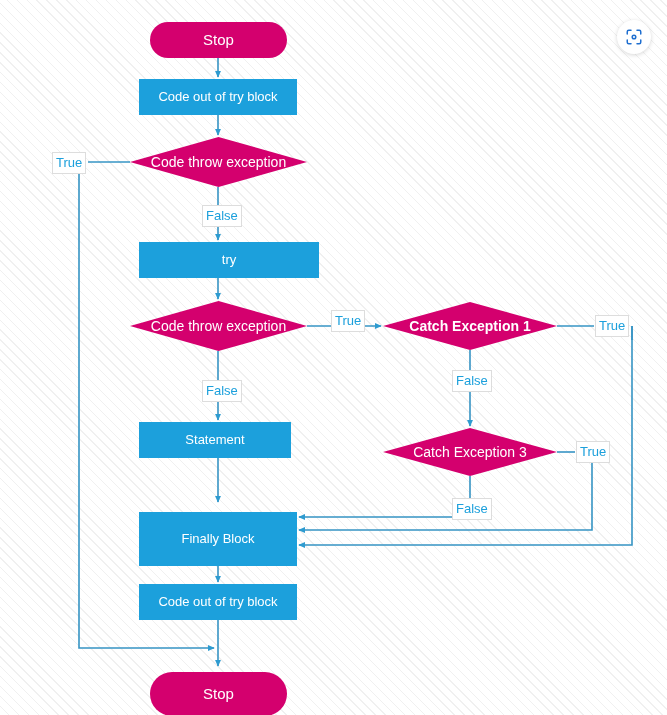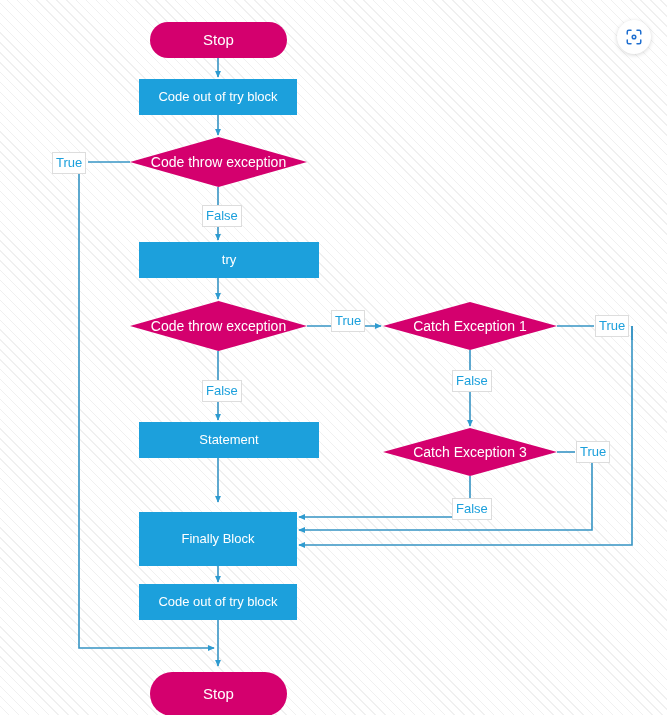--- a/index.html
+++ b/index.html
@@ -165,28 +165,28 @@
     <span>try</span>
   </div>
 
   <div class="node decision" style="left:130px;top:301px;width:177px;height:50px;">
     <svg class="dshape" viewBox="0 0 177 50" preserveAspectRatio="none">
       <polygon points="88.5,0 177,25 88.5,50 0,25" fill="#D4006E"></polygon>
     </svg>
     <span class="dlabel">Code throw exception</span>
   </div>
 
-  <div class="node decision" style="left:383px;top:302px;width:174px;height:48px;">
+  <div class="node decision" style="left:383px;top:302px;width:174px;height:48px;font-weight:bold;">
     <svg class="dshape" viewBox="0 0 174 48" preserveAspectRatio="none">
       <polygon points="87,0 174,24 87,48 0,24" fill="#D4006E"></polygon>
     </svg>
     <span class="dlabel">Catch Exception 1</span>
   </div>
 
-  <div class="node process" style="left:139px;top:422px;width:180px;height:36px;background:#1CA0DC;text-align:center;">
+  <div class="node process" style="left:139px;top:422px;width:152px;height:36px;background:#1CA0DC;text-align:center;">
     <span>Statement</span>
   </div>
 
   <div class="node decision" style="left:383px;top:428px;width:174px;height:48px;">
     <svg class="dshape" viewBox="0 0 174 48" preserveAspectRatio="none">
       <polygon points="87,0 174,24 87,48 0,24" fill="#D4006E"></polygon>
     </svg>
     <span class="dlabel">Catch Exception 3</span>
   </div>
 

